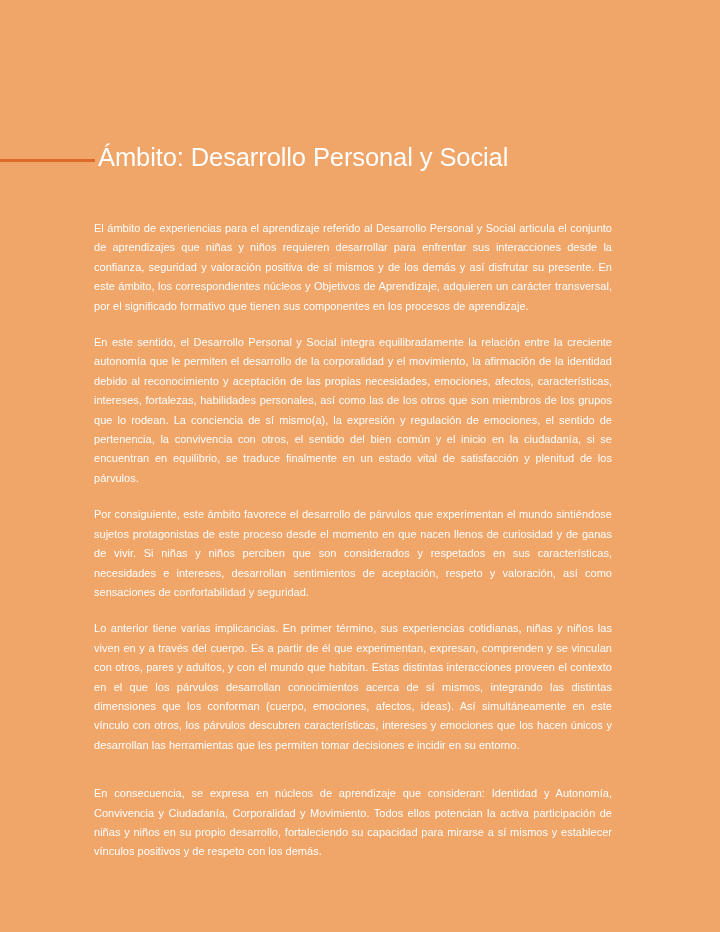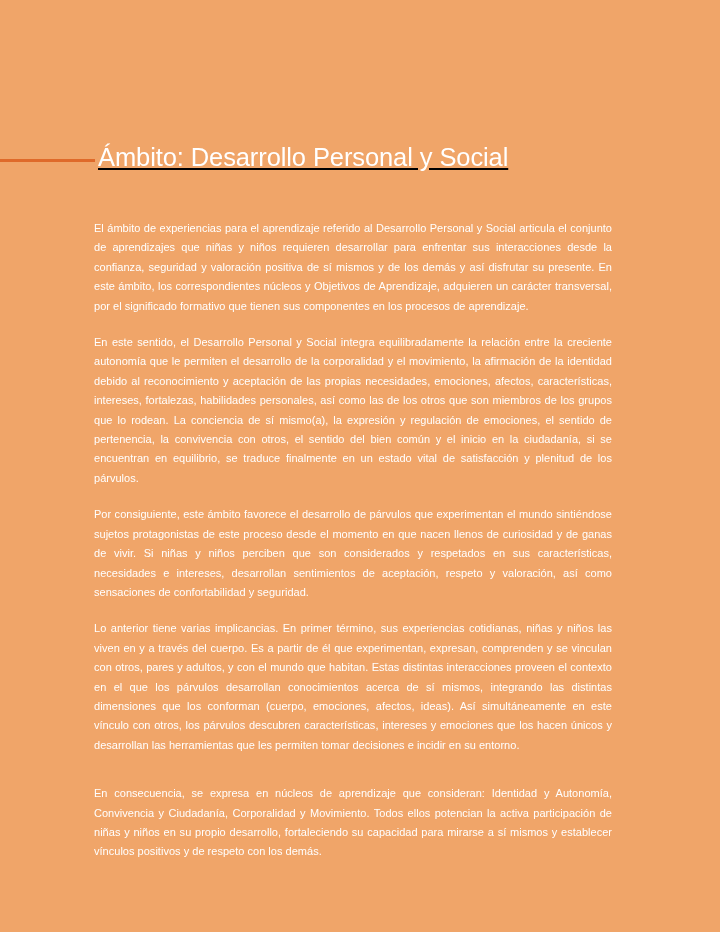--- a/index.html
+++ b/index.html
@@ -26,21 +26,20 @@
 
   
   .header {
     position: absolute;
     left: 0;
     top: 136px;
     width: 720px;
     height: 44px;
     display: flex;
     align-items: center;
-    text-decoration: underline;
   }
   .header-rule {
     width: 95px;
     height: 3px;
     background: #DF6A2A;
     flex: 0 0 auto;
     margin-top: 4px;
   }
   .page-title {
     color: #FFFFFF;

